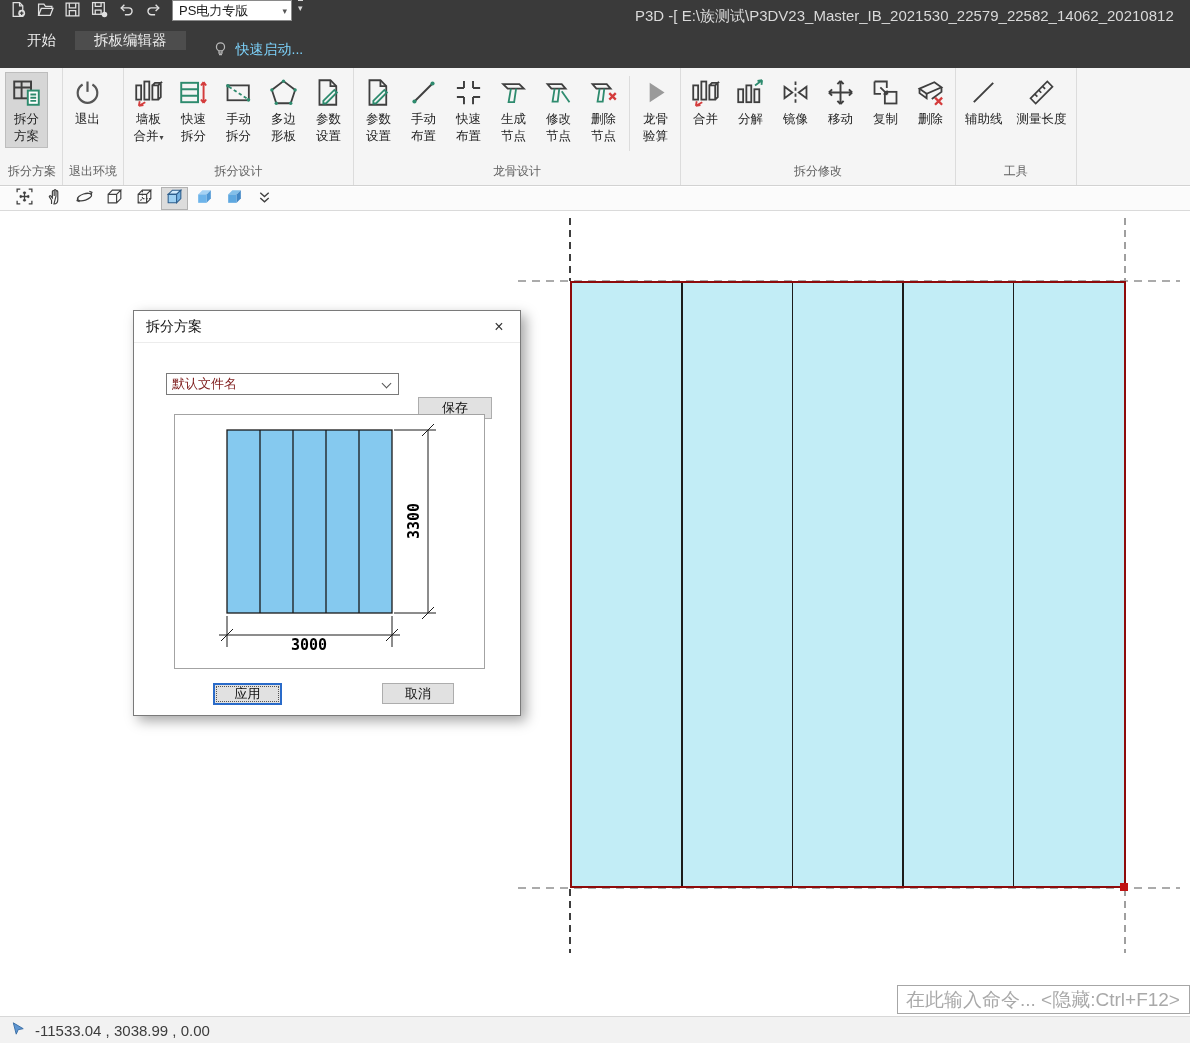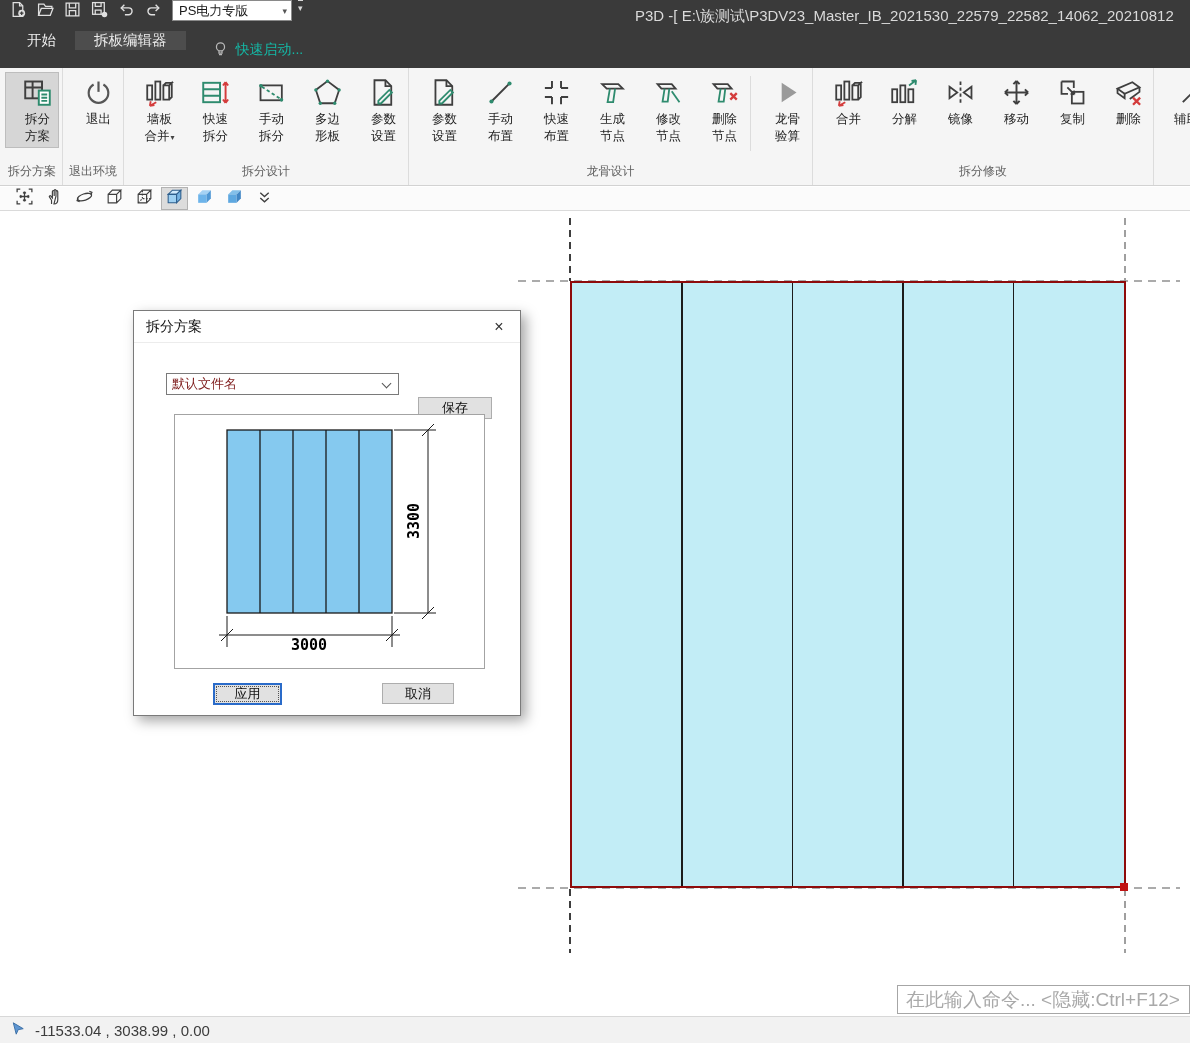--- a/index.html
+++ b/index.html
@@ -13,28 +13,28 @@
   .qat-btn svg { width:17px; height:17px; }
   .profile-combo { margin-left:10px; width:120px; height:21px; background:#fff; border:1px solid #8a8a8a; display:flex; align-items:center; justify-content:space-between; padding:0 4px 0 6px; font-size:13px; color:#1a1a1a; cursor:pointer; }
   .profile-combo .caret { font-size:9px; color:#555; }
   .qat-more { margin-left:6px; color:#d8d8d8; font-size:9px; padding-top:3px; border-top:1px solid #d8d8d8; line-height:8px; cursor:pointer; }
   .title-text { position:absolute; left:635px; top:0; height:31px; line-height:31px; color:#d9d9d9; font-size:15px; white-space:nowrap; overflow:hidden; }
 
   
   .tabbar { position:absolute; top:31px; left:0; right:0; height:37px; background:#3a3a3a; display:flex; align-items:stretch; }
   .tab { padding:0 19px; display:flex; align-items:center; font-size:14.5px; color:#ececec; cursor:pointer; }
   .tab.active { background:#4d4d4d; }
-  .quick-launch { display:flex; align-items:center; gap:7px; margin-left:26px; color:#14b8a6; font-size:14px; cursor:pointer; }
+  .quick-launch { display:flex; align-items:center; gap:7px; margin-left:26px; color:#7dd3fc; font-size:14px; cursor:pointer; }
   .quick-launch svg { width:17px; height:17px; }
 
   
   .ribbon { position:absolute; top:68px; left:0; right:0; height:118px; background:#f5f5f5; border-bottom:1px solid #d2d2d2; display:flex; align-items:stretch; padding-left:2px; }
   .rgroup { display:flex; flex-direction:column; border-right:1px solid #dcdcdc; padding:2px 2px 0 2px; }
   .rbuttons { flex:1; display:flex; align-items:flex-start; padding-top:2px; }
-  .rbtn { display:flex; flex-direction:column; align-items:center; padding:4px 5px 2px 16px; margin:0 1px; border:1px solid transparent; cursor:pointer; }
+  .rbtn { display:flex; flex-direction:column; align-items:center; padding:4px 5px 2px 5px; margin:0 1px; border:1px solid transparent; cursor:pointer; }
   .rbtn.selected { background:#d6d6d6; border-color:#bdbdbd; }
   .rbtn .ricon { width:31px; height:31px; margin-bottom:3px; }
   .rbtn .ricon svg { width:31px; height:31px; }
   .rbtn .bl { font-size:12.5px; line-height:17px; color:#1e1e1e; white-space:nowrap; }
   .rbtn .ddc { font-size:8px; color:#444; margin-left:1px; }
   .rsep { width:1px; align-self:stretch; background:#dcdcdc; margin:4px 3px 10px 3px; }
   .rlabel { text-align:center; font-size:12px; color:#606060; padding:2px 4px 5px 4px; white-space:nowrap; }
 
   
   .viewbar { position:absolute; top:187px; left:0; right:0; height:24px; background:#fbfbfb; border-bottom:1px solid #dadada; display:flex; align-items:center; gap:5px; padding-left:12px; }

